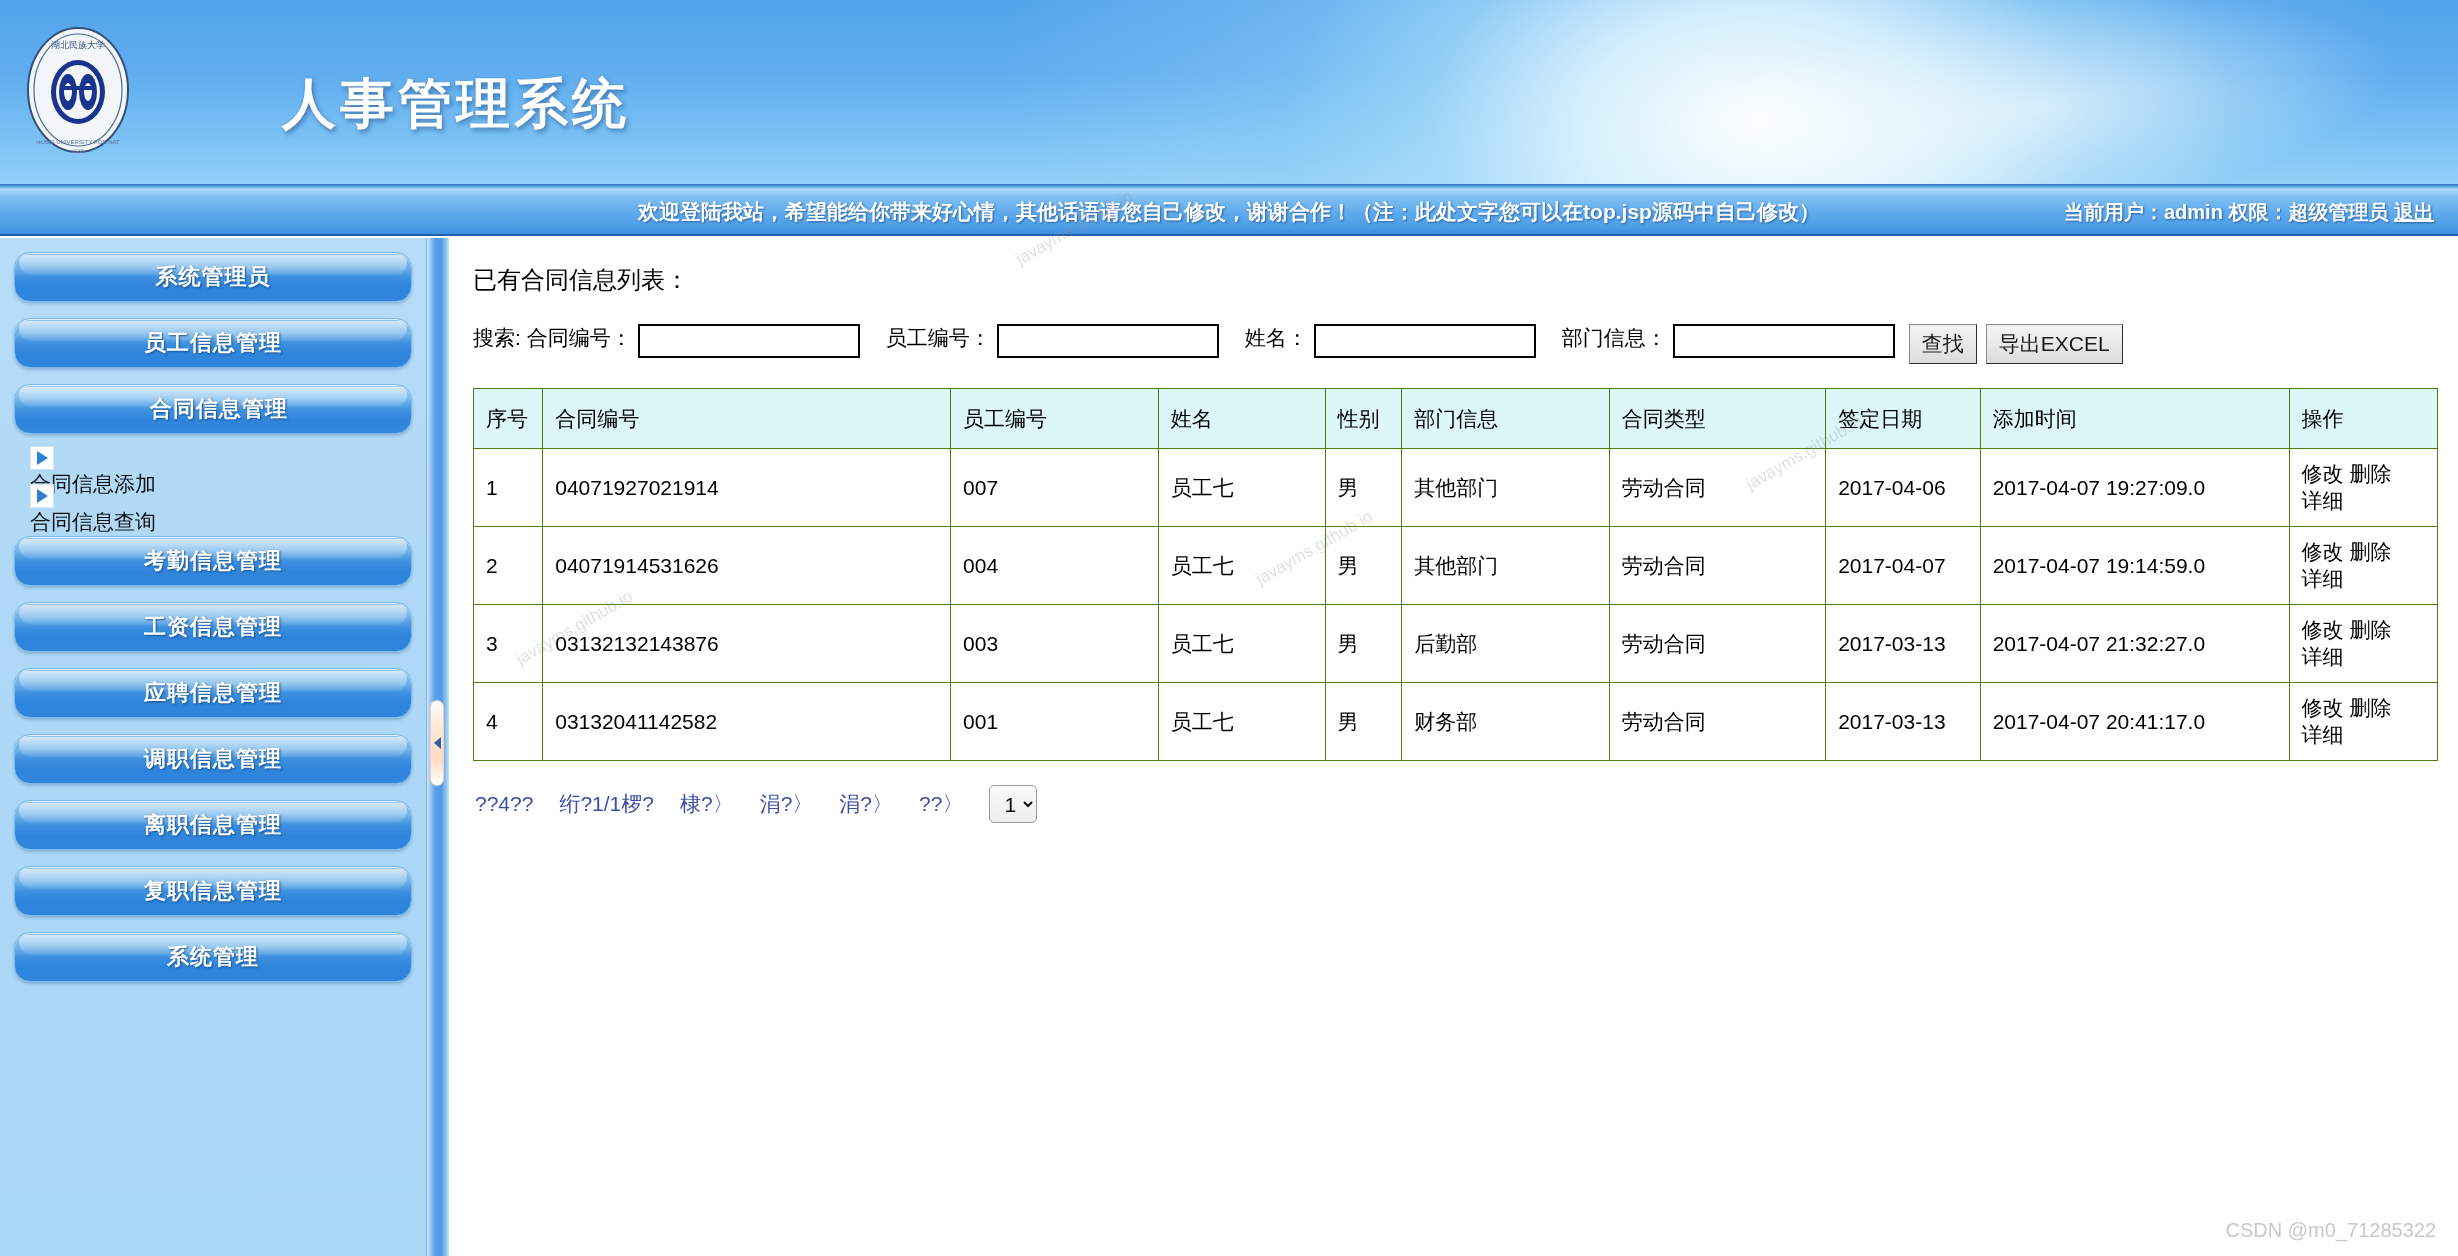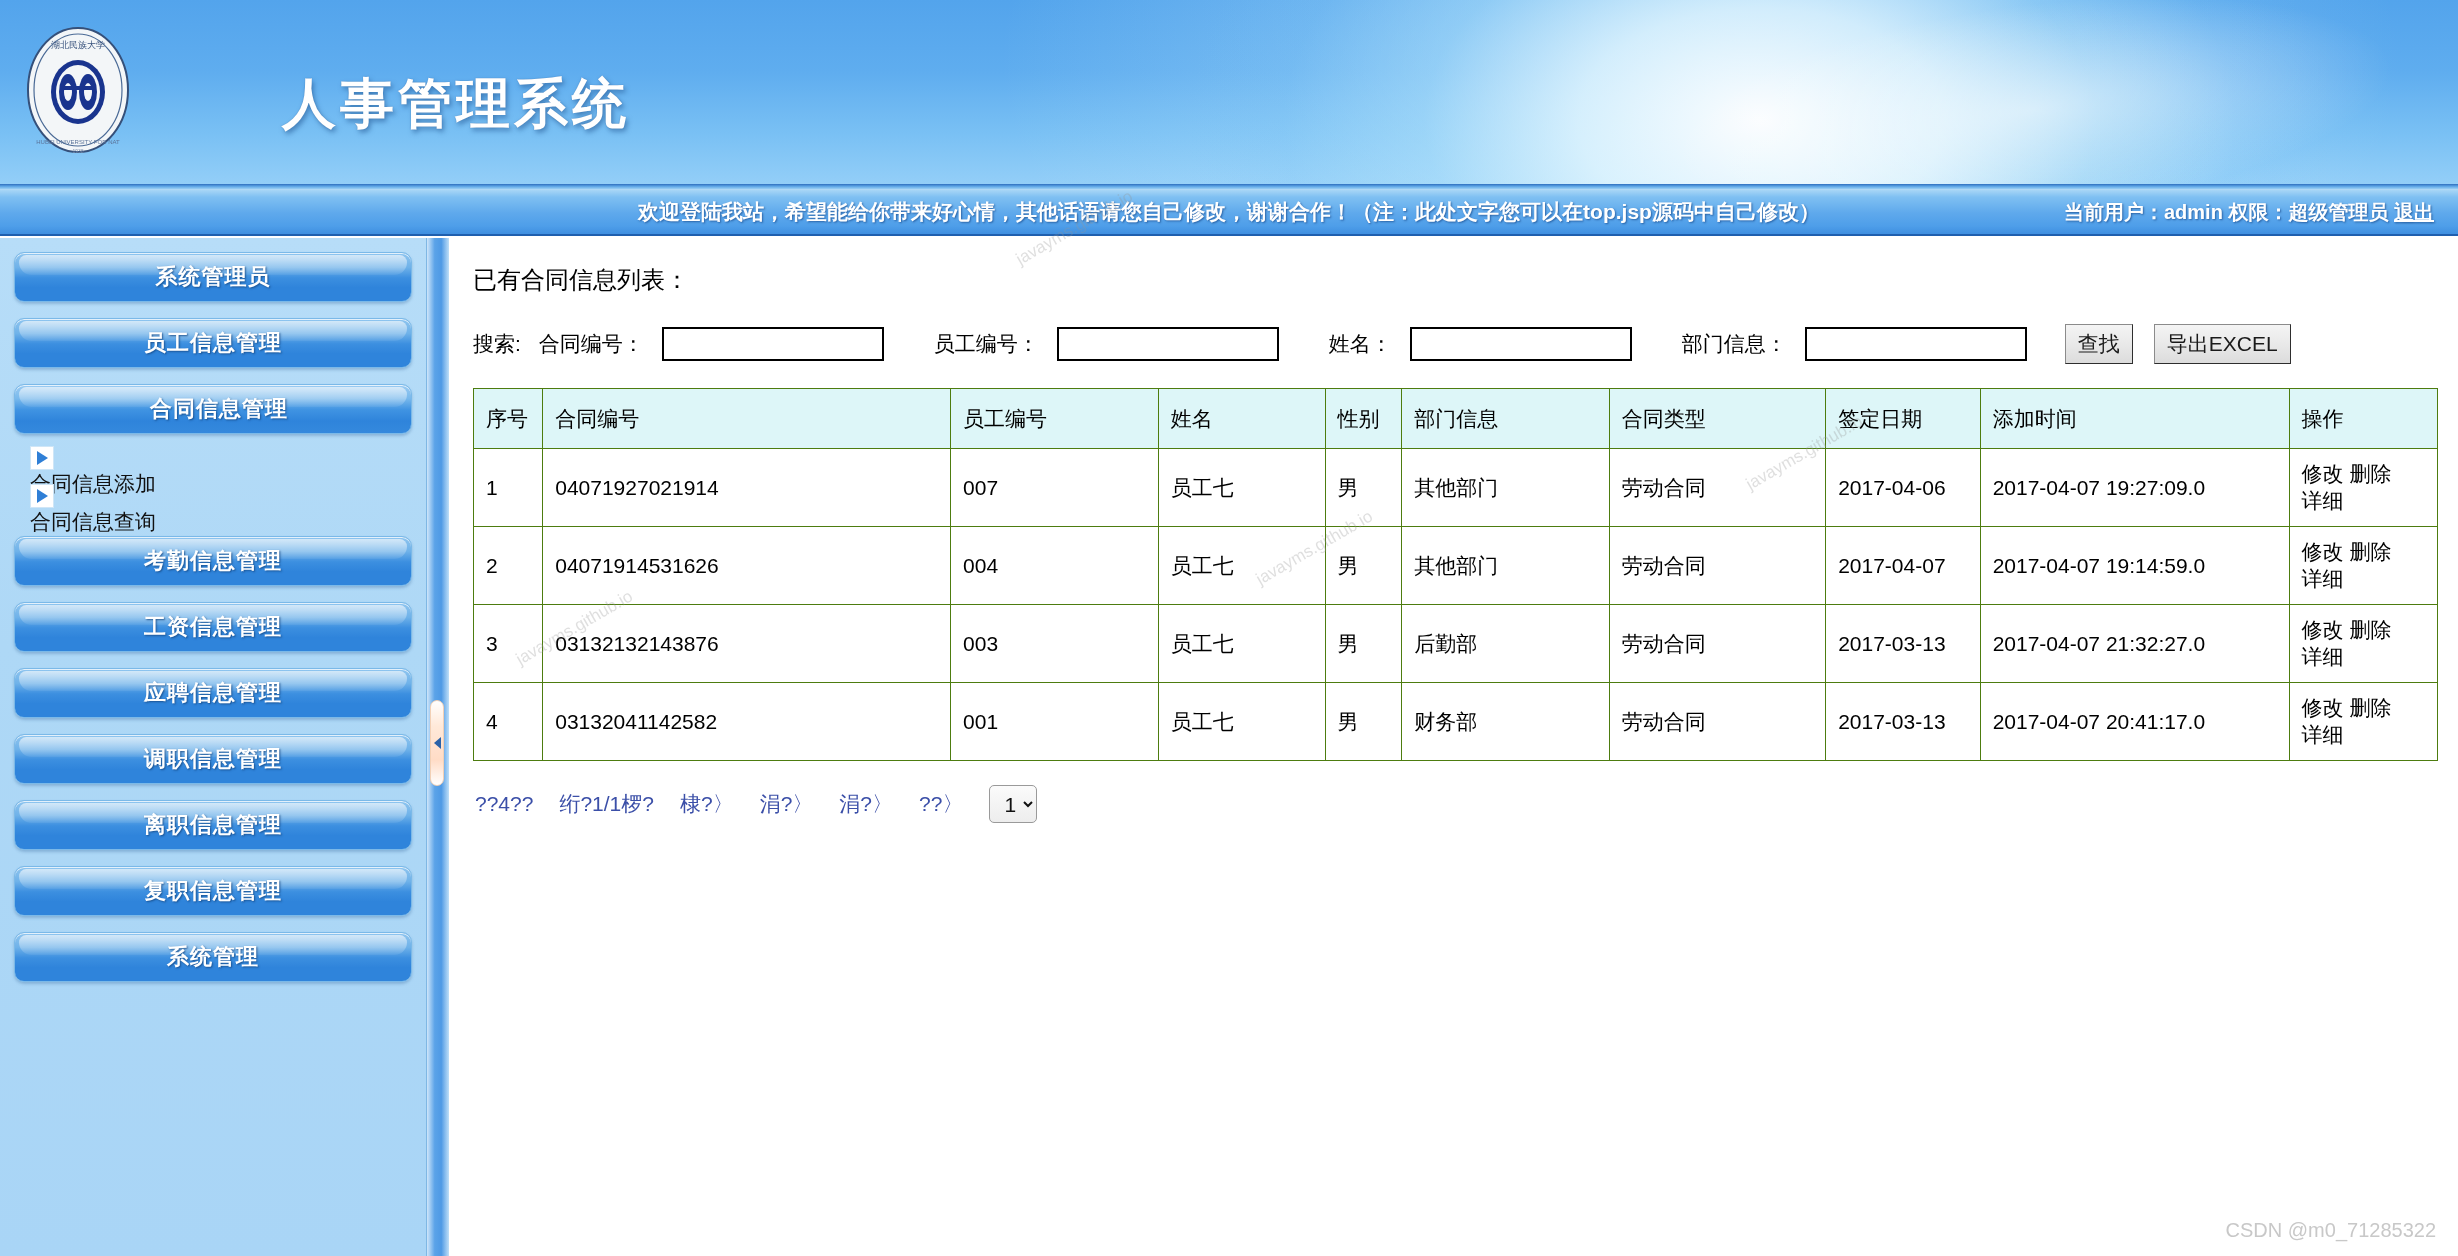--- a/index.html
+++ b/index.html
@@ -77,21 +77,21 @@
     position: absolute; left: 0; top: 238px;
     width: 427px; height: 1018px;
     background: linear-gradient(180deg, #b7ddf8 0%, #aed8f6 40%, #a9d5f6 100%);
     border-right: 1px solid #7fb7e4;
   }
   .sidebar-inner { position: relative; padding: 14px 14px 0 14px; }
 
   .menu-btn {
     position: relative;
     height: 50px; margin-bottom: 16px;
-    border-radius: 10px;
+    border-radius: 16px;
     background: linear-gradient(180deg, #8fc5ef 0%, #6fb2e9 30%, #3c8fe0 52%, #2f84db 72%, #2f84db 100%);
     border: 1px solid #7bb9e8;
     box-shadow: inset 0 1px 0 rgba(255,255,255,0.75), 0 2px 3px rgba(60,110,160,0.35);
     cursor: pointer;
     display: flex; align-items: center;
     overflow: hidden;
   }
   .menu-btn::after {
     content: ""; position: absolute; left: 4px; right: 4px; top: 2px; height: 20px;
     border-radius: 8px 8px 14px 14px;
@@ -164,25 +164,24 @@
     background: #ffffff;
     padding: 22px 24px 0 22px;
   }
 
   .page-title {
     font-size: 24px; color: #000000;
     margin: 4px 0 28px 2px;
   }
 
   .search-row {
-    display: flex; align-items: center;
+    display: flex; 
     margin: 0 0 24px 2px;
     font-size: 21px; color: #000;
     white-space: nowrap;
-    gap: 12px;
   }
   .search-row .lbl { margin-right: 6px; }
   .search-row .gap { width: 26px; flex: none; }
   .txt {
     height: 34px; border: 2px solid #000000;
     background: #ffffff;
     font-family: "Liberation Sans", sans-serif;
     font-size: 18px; padding: 0 5px;
     outline: none;
   }

